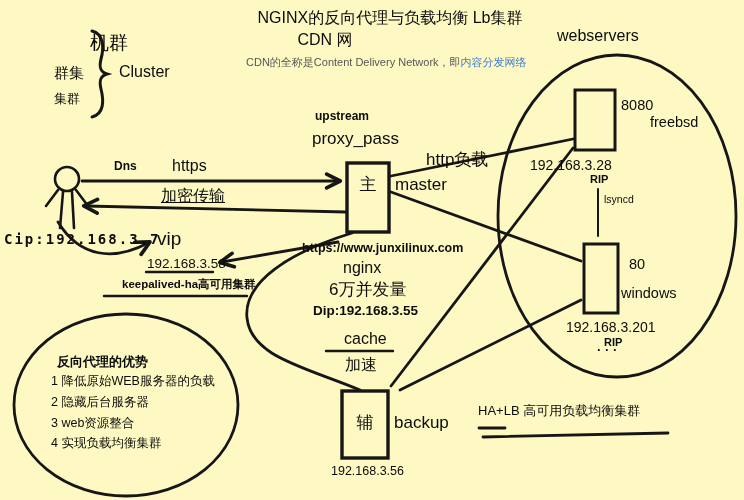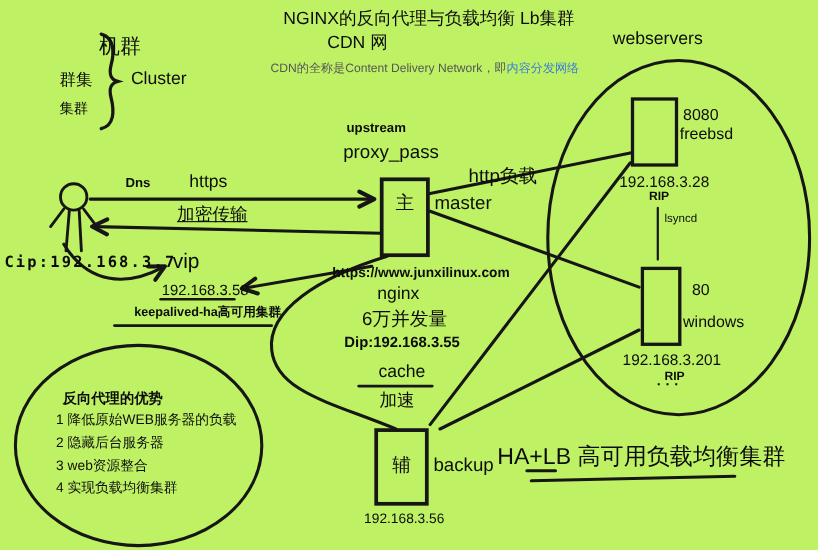--- a/index.html
+++ b/index.html
@@ -1,17 +1,17 @@
 <!DOCTYPE html>
 <html><head>
 <meta charset="utf-8">
 <style>
   html,body{margin:0;padding:0;background:#e9e9e9;}
   .canvas{
-    position:relative;width:744px;height:500px;background:#bef264;
+    position:relative;width:744px;height:500px;background:#fef9c3;
     font-family:"Liberation Sans",sans-serif;color:#0c0c0c;overflow:hidden;
   }
   .lbl{position:absolute;white-space:nowrap;line-height:1.15;}
   .b{font-weight:bold;}
   .c{text-align:center;}
   .mono{font-family:"DejaVu Sans Mono",monospace;letter-spacing:2px;}
   svg{position:absolute;left:0;top:0;}
   .note{color:#565656;}
   .note .hl{color:#3d7bd3;}
 </style>
@@ -101,31 +101,31 @@
   <div class="lbl" style="left:329px;top:280px;font-size:17px;">6万并发量</div>
   <div class="lbl b" style="left:313px;top:303px;font-size:13.5px;">Dip:192.168.3.55</div>
   <div class="lbl" style="left:344px;top:330px;font-size:16px;">cache</div>
   <div class="lbl" style="left:345px;top:356px;font-size:16px;">加速</div>
   <div class="lbl c" style="left:342px;top:413px;width:46px;font-size:17px;">辅</div>
   <div class="lbl" style="left:394px;top:413px;font-size:17px;">backup</div>
   <div class="lbl" style="left:331px;top:464px;font-size:12.5px;">192.168.3.56</div>
 
   <div class="lbl" style="left:557px;top:27px;font-size:16px;">webservers</div>
   <div class="lbl" style="left:621px;top:97px;font-size:14.5px;">8080</div>
-  <div class="lbl" style="left:618px;top:114px;font-size:14.5px;">freebsd</div>
-  <div class="lbl" style="left:563px;top:157px;font-size:14px;">192.168.3.28</div>
+  <div class="lbl" style="left:618px;top:114px;font-size:14.5px;padding-left:32px;">freebsd</div>
+  <div class="lbl" style="left:530px;top:157px;font-size:14px;">192.168.3.28</div>
   <div class="lbl b" style="left:590px;top:173px;font-size:11px;">RIP</div>
   <div class="lbl" style="left:604px;top:193px;font-size:10.5px;">lsyncd</div>
   <div class="lbl" style="left:629px;top:256px;font-size:14.5px;">80</div>
   <div class="lbl" style="left:621px;top:285px;font-size:14.5px;">windows</div>
   <div class="lbl" style="left:566px;top:319px;font-size:14px;">192.168.3.201</div>
   <div class="lbl b" style="left:604px;top:336px;font-size:11px;">RIP</div>
   <div class="lbl b" style="left:597px;top:343px;font-size:13px;">· · ·</div>
 
   <div class="lbl b" style="left:57px;top:355px;font-size:13px;">反向代理的优势</div>
   <div class="lbl" style="left:51px;top:374px;font-size:12.5px;">1 降低原始WEB服务器的负载</div>
   <div class="lbl" style="left:51px;top:395px;font-size:12.5px;">2 隐藏后台服务器</div>
   <div class="lbl" style="left:51px;top:416px;font-size:12.5px;">3 web资源整合</div>
   <div class="lbl" style="left:51px;top:436px;font-size:12.5px;">4 实现负载均衡集群</div>
 
-  <div class="lbl" style="left:452px;top:404px;font-size:21px;">HA+LB 高可用负载均衡集群</div>
+  <div class="lbl" style="left:478px;top:404px;font-size:13px;">HA+LB 高可用负载均衡集群</div>
 
 </div>
 
 </body></html>

